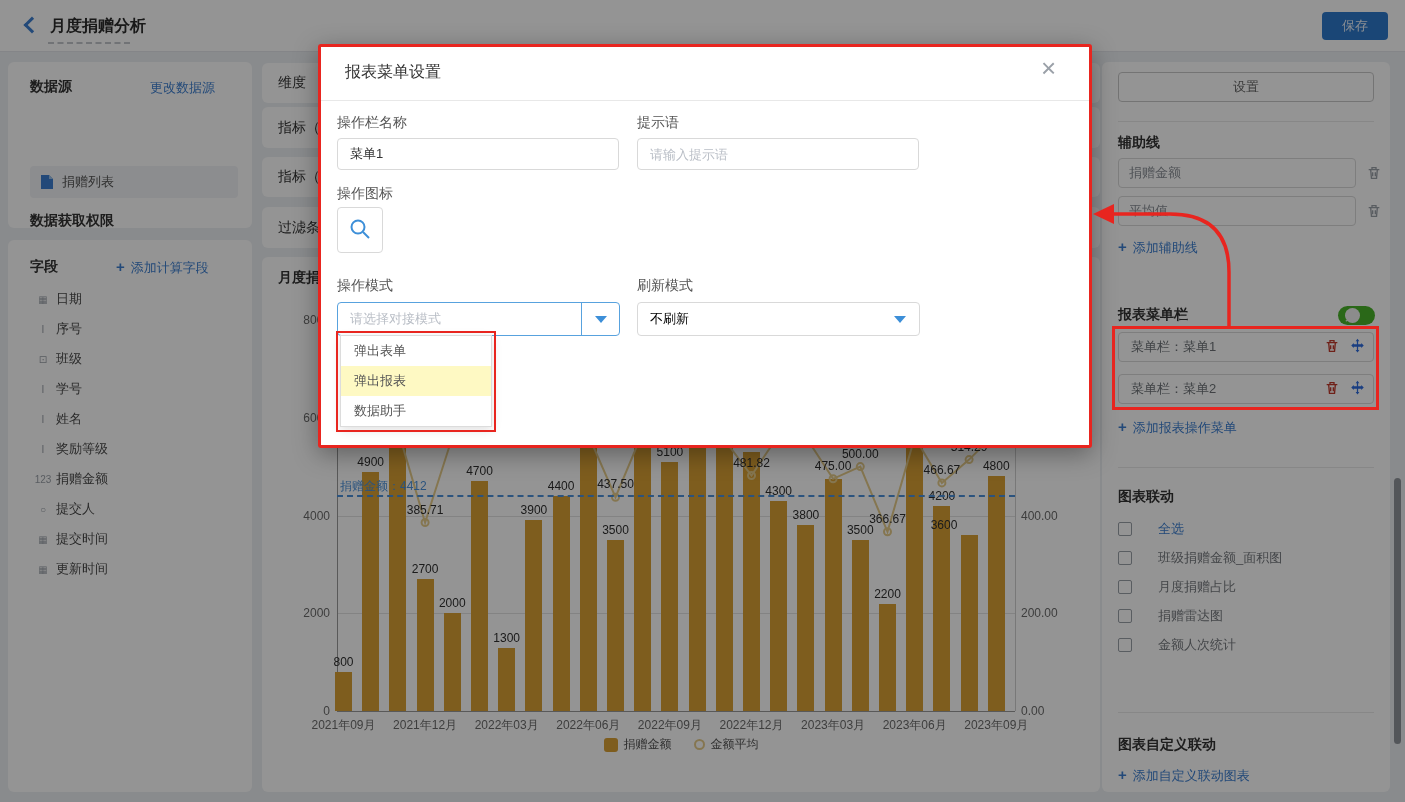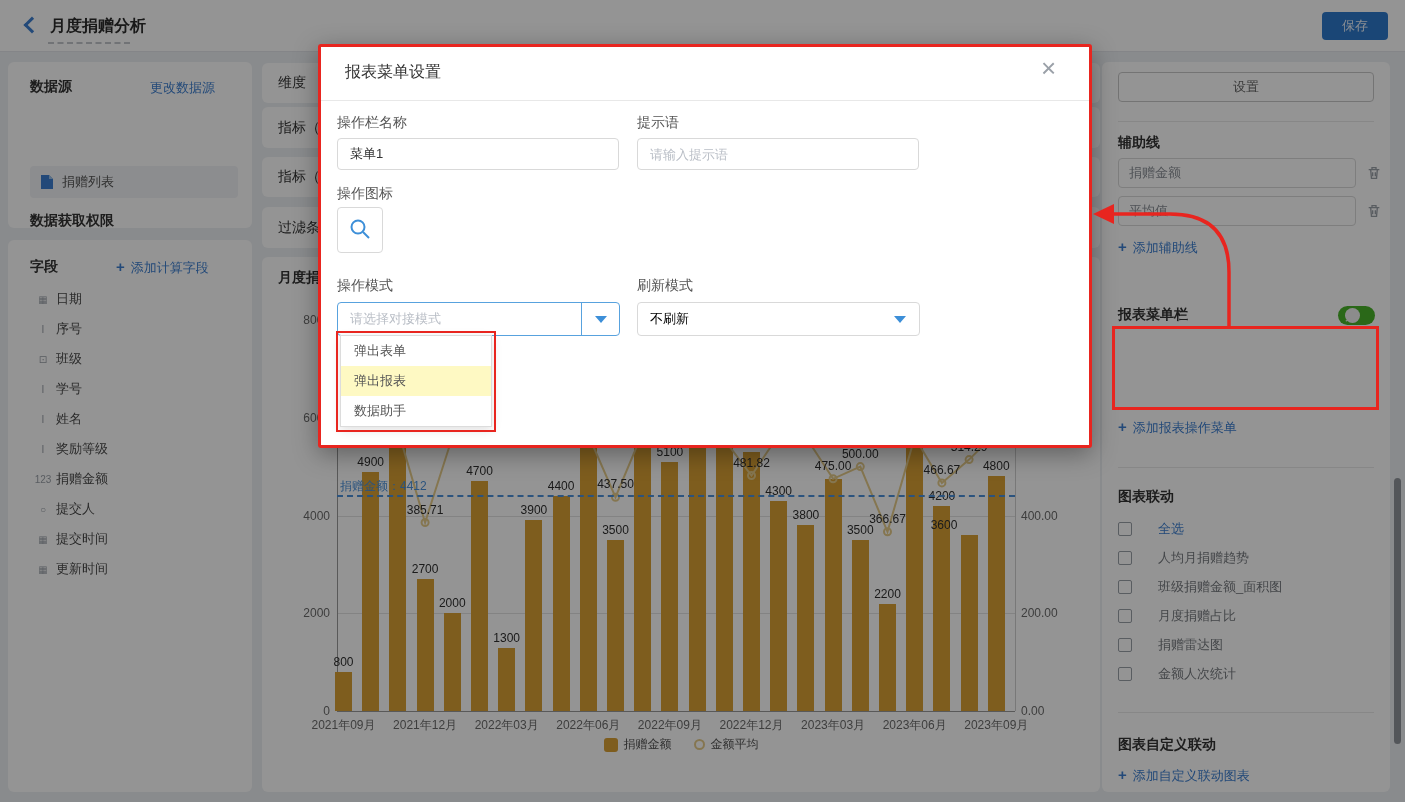--- a/index.html
+++ b/index.html
@@ -316,32 +316,52 @@
           </svg></div>
       </div>
     </div>
   <a class="link abs" style="left:1118px;top:238px;z-index:1;"><span class="plus">+</span><span>添加辅助线</span></a>
 
   <div class="sec-head" style="left:1118px;top:306px;z-index:1;">报表菜单栏</div>
   <div id="toggle" style="z-index:1;">
       <span>开</span>
       <span class="knob"></span>
     </div>
+  <div id="menu-list" class="abs" style="left:1118px;top:332px;width:256px;z-index:1;">
+      <div class="menu-row">
+        <div>菜单栏：菜单1</div>
+        <div class="row-icons">
+          <div style="color: rgb(192, 57, 43);"><svg width="16" height="16" viewBox="0 0 24 24" fill="none" stroke="currentColor" stroke-width="2">
+              <path d="M4 7h16M9 7V4h6v3M7 7l1.2 13h7.6L17 7M10 11v6M14 11v6"></path>
+            </svg></div>
+          <div style="color: rgb(45, 108, 223);"><svg width="15" height="15" viewBox="0 0 24 24" fill="currentColor">
+              <path d="M12 1l3 4h-2v5h5V8l4 4-4 4v-2h-5v5h2l-3 4-3-4h2v-5H6v2l-4-4 4-4v2h5V5H9z"></path>
+            </svg></div>
+        </div>
+      </div>
+      <div class="menu-row">
+        <div>菜单栏：菜单2</div>
+        <div class="row-icons">
+          <div style="color: rgb(192, 57, 43);"><svg width="16" height="16" viewBox="0 0 24 24" fill="none" stroke="currentColor" stroke-width="2">
+              <path d="M4 7h16M9 7V4h6v3M7 7l1.2 13h7.6L17 7M10 11v6M14 11v6"></path>
+            </svg></div>
+          <div style="color: rgb(45, 108, 223);"><svg width="15" height="15" viewBox="0 0 24 24" fill="currentColor">
+              <path d="M12 1l3 4h-2v5h5V8l4 4-4 4v-2h-5v5h2l-3 4-3-4h2v-5H6v2l-4-4 4-4v2h5V5H9z"></path>
+            </svg></div>
+        </div>
+      </div>
+    </div>
   <a class="link abs" style="left:1118px;top:418px;z-index:1;"><span class="plus">+</span><span>添加报表操作菜单</span></a>
 
   <div class="divider" style="left:1118px;top:467px;width:256px;z-index:1;"></div>
   <div class="sec-head" style="left:1118px;top:488px;z-index:1;">图表联动</div>
   <div id="linkage-list" class="abs" style="left:1118px;top:514px;width:256px;z-index:1;">
       <div class="chk-row">
         <div class="chk-box"></div>
         <div class="chk-label blue">全选</div>
-      </div>
-      <div class="chk-row">
-        <div class="chk-box"></div>
-        <div class="chk-label">人均月捐赠趋势</div>
       </div>
       <div class="chk-row">
         <div class="chk-box"></div>
         <div class="chk-label">班级捐赠金额_面积图</div>
       </div>
       <div class="chk-row">
         <div class="chk-box"></div>
         <div class="chk-label">月度捐赠占比</div>
       </div>
       <div class="chk-row">

